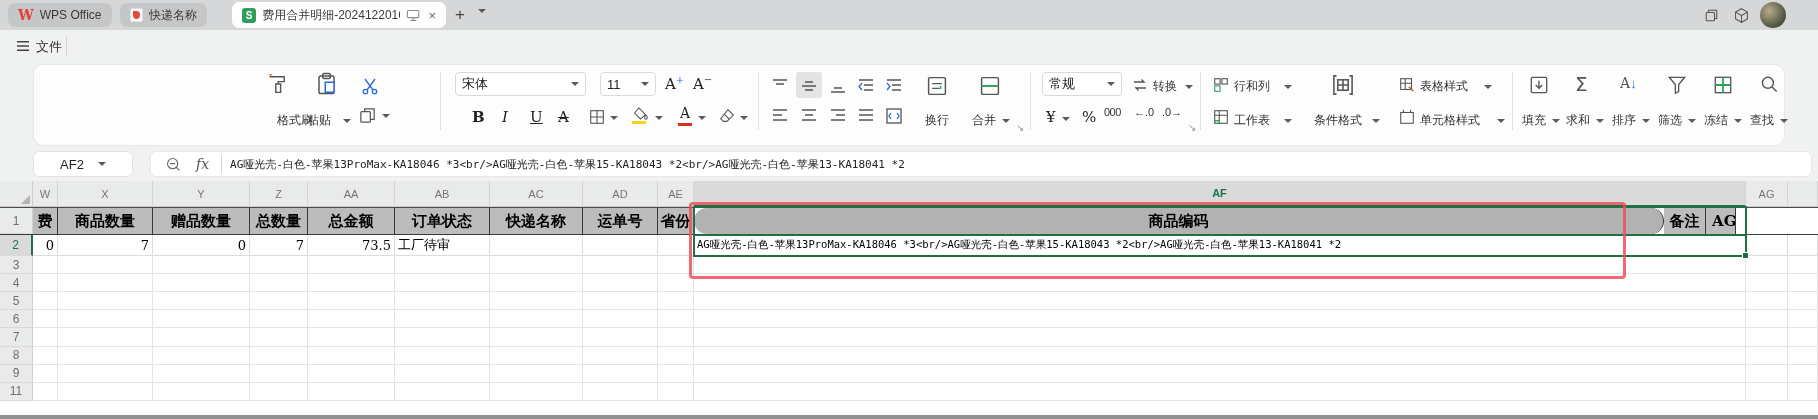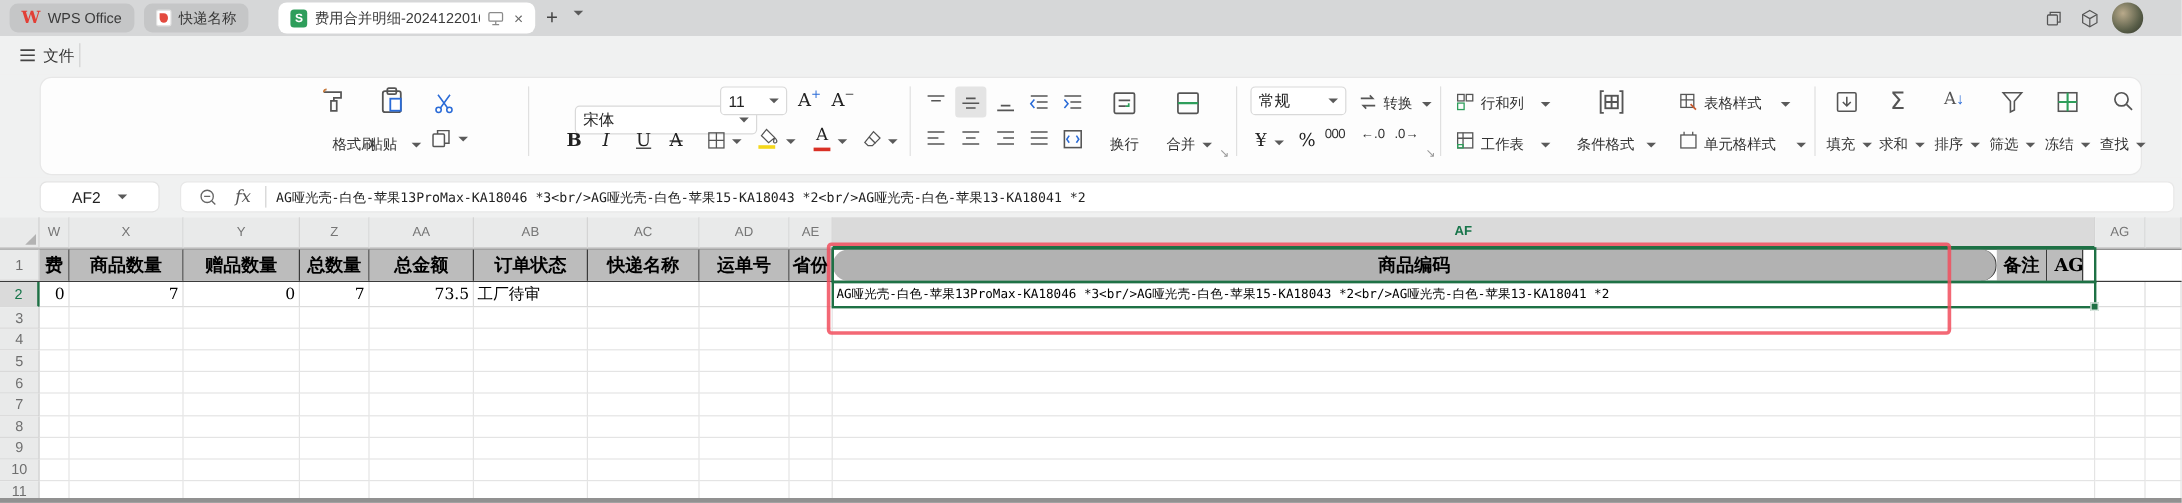--- a/index.html
+++ b/index.html
@@ -218,21 +218,21 @@
 </svg>
 <svg class="ic abs" style="left:358px;top:106px;" width="19" height="19" viewBox="0 0 20 20">
   <g fill="none" stroke="#555" stroke-width="1.3">
       <rect x="3" y="6" width="10" height="11" rx="1"></rect>
       <path d="M7 6V3h10v11h-4"></path>
     </g>
 </svg>
 <span class="caret abs" style="left:382px;top:114px;"></span>
 <div class="rdiv" style="left:440px;"></div>
 
-<div class="selbox abs" style="left:455px;top:88px;width:152px;margin-left:24px;">
+<div class="selbox abs" style="left:455px;top:72px;width:131px;">
   <span>宋体</span>
     <span class="caret"></span>
 </div>
 <div class="selbox abs" style="left:600px;top:72px;width:56px;">
   <span>11</span>
     <span class="caret"></span>
 </div>
 <span class="ffbtn abs" style="left:665px;top:74px;">A<sup style="color:#2a6bd7;font-size:10px;">+</sup></span>
 <span class="ffbtn abs" style="left:693px;top:74px;">A<sup style="color:#444;font-size:10px;">−</sup></span>
 <span class="ffbtn abs" style="left:472px;top:108px;font-weight:bold;">B</span>
@@ -613,35 +613,20 @@
         <div class="ecell" style="width: 87px; flex: 0 0 auto;"></div>
         <div class="ecell" style="width: 95px; flex: 0 0 auto;"></div>
         <div class="ecell" style="width: 93px; flex: 0 0 auto;"></div>
         <div class="ecell" style="width: 75px; flex: 0 0 auto;"></div>
         <div class="ecell" style="width: 36px; flex: 0 0 auto;"></div>
         <div class="ecell" style="width: 1052px; flex: 0 0 auto;"></div>
         <div class="ecell" style="width: 42px; flex: 0 0 auto;"></div>
         <div class="ecell" style="width: 30px; flex: 0 0 auto;"></div>
       </div>
       <div class="g-row erow">
-        <div class="rnum">10</div>
-        <div class="ecell" style="width: 25px; flex: 0 0 auto;"></div>
-        <div class="ecell" style="width: 95px; flex: 0 0 auto;"></div>
-        <div class="ecell" style="width: 97px; flex: 0 0 auto;"></div>
-        <div class="ecell" style="width: 58px; flex: 0 0 auto;"></div>
-        <div class="ecell" style="width: 87px; flex: 0 0 auto;"></div>
-        <div class="ecell" style="width: 95px; flex: 0 0 auto;"></div>
-        <div class="ecell" style="width: 93px; flex: 0 0 auto;"></div>
-        <div class="ecell" style="width: 75px; flex: 0 0 auto;"></div>
-        <div class="ecell" style="width: 36px; flex: 0 0 auto;"></div>
-        <div class="ecell" style="width: 1052px; flex: 0 0 auto;"></div>
-        <div class="ecell" style="width: 42px; flex: 0 0 auto;"></div>
-        <div class="ecell" style="width: 30px; flex: 0 0 auto;"></div>
-      </div>
-      <div class="g-row erow">
         <div class="rnum">11</div>
         <div class="ecell" style="width: 25px; flex: 0 0 auto;"></div>
         <div class="ecell" style="width: 95px; flex: 0 0 auto;"></div>
         <div class="ecell" style="width: 97px; flex: 0 0 auto;"></div>
         <div class="ecell" style="width: 58px; flex: 0 0 auto;"></div>
         <div class="ecell" style="width: 87px; flex: 0 0 auto;"></div>
         <div class="ecell" style="width: 95px; flex: 0 0 auto;"></div>
         <div class="ecell" style="width: 93px; flex: 0 0 auto;"></div>
         <div class="ecell" style="width: 75px; flex: 0 0 auto;"></div>
         <div class="ecell" style="width: 36px; flex: 0 0 auto;"></div>

